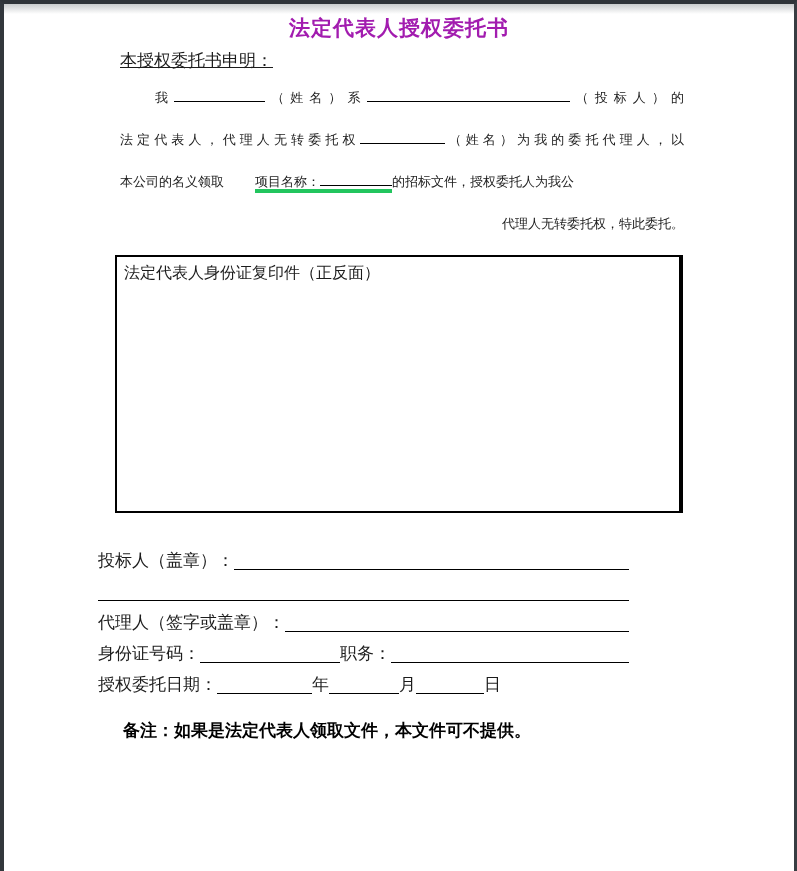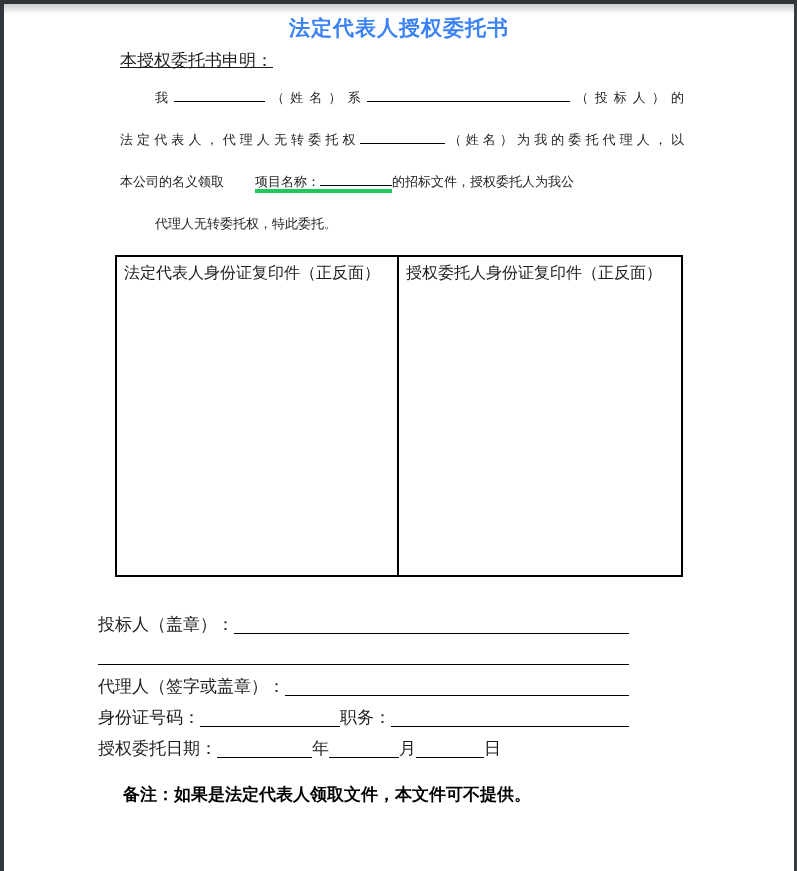--- a/index.html
+++ b/index.html
@@ -26,21 +26,21 @@
     height: 10px;
     background: linear-gradient(#c9cccd, #ffffff);
     pointer-events: none;
   }
   .doc-title {
     margin-top: 9px;
     text-align: center;
     font-size: 21px;
     line-height: 30px;
     font-weight: bold;
-    color: #3b82f6;
+    color: #a21caf;
     letter-spacing: 1px;
   }
   .intro-line {
     margin: 7px 108px 0 116px;
     font-size: 17px;
     line-height: 22px;
     text-decoration: underline;
   }
   .body-para {
     margin: 5px 110px 0 116px; 
@@ -48,39 +48,39 @@
   }
   .bline {
     line-height: 42px;
     white-space: nowrap;
   }
   .jline {
     text-align: justify;
     text-align-last: justify;
     white-space: normal;
   }
-  .indent { padding-left: 35px; }
+  .indent { padding-left: 35px; text-align: right; }
   .blank {
     display: inline-block;
     border-bottom: 1px solid #000000;
     height: 15px;
     vertical-align: baseline;
   }
   .w91  { width: 91px; }
   .w203 { width: 203px; }
   .w85  { width: 85px; }
   .w72  { width: 72px; }
   .gap-sm { display: inline-block; width: 7px; }
   .ufield { border-bottom: 4px solid #22c55e; margin-left: 24px; }
   .idcopy-table {
     display: flex;
     box-sizing: border-box;
     margin: 10px 8px 0 111px;
     width: 568px;
-    height: 322px;
+    height: 258px;
     border: 2px solid #000000;
   }
   .idcopy-cell {
     box-sizing: border-box;
     flex: 1 1 50%;
     padding: 5px 7px;
     font-size: 16px;
     line-height: 22px;
   }
   .idcopy-cell.left { border-right: 2px solid #000000; }
@@ -129,23 +129,20 @@
     <div class="bline jline indent"><span>我</span><span class="blank w91"></span><span>（姓名）系</span><span class="blank w203"></span><span>（投标人）的</span></div>
     <div class="bline jline"><span>法定代表人，代理人无转委托权</span><span class="blank w85"></span><span>（姓名）为我的委托代理人，以</span></div>
     <div class="bline"><span>本公司的名义领取</span><span class="gap-sm"></span><span class="ufield"><span>项目名称：</span><span class="blank w72"></span></span><span>的招标文件，授权委托人为我公</span></div>
     <div class="bline indent"><span>代理人无转委托权，特此委托。</span></div>
   </div>
 
   <div class="idcopy-table">
     <div class="idcopy-cell left">
       <span>法定代表人身份证复印件（正反面）</span>
     </div>
-    <div class="idcopy-cell">
-      <span>授权委托人身份证复印件（正反面）</span>
-    </div>
   </div>
 
   <div class="sig-block">
     <div class="sig-row">
       <span class="sig-label">投标人（盖章）：</span>
       <span class="blank grow"></span>
     </div>
     <div class="sig-row">
       <span class="blank grow"></span>
     </div>

